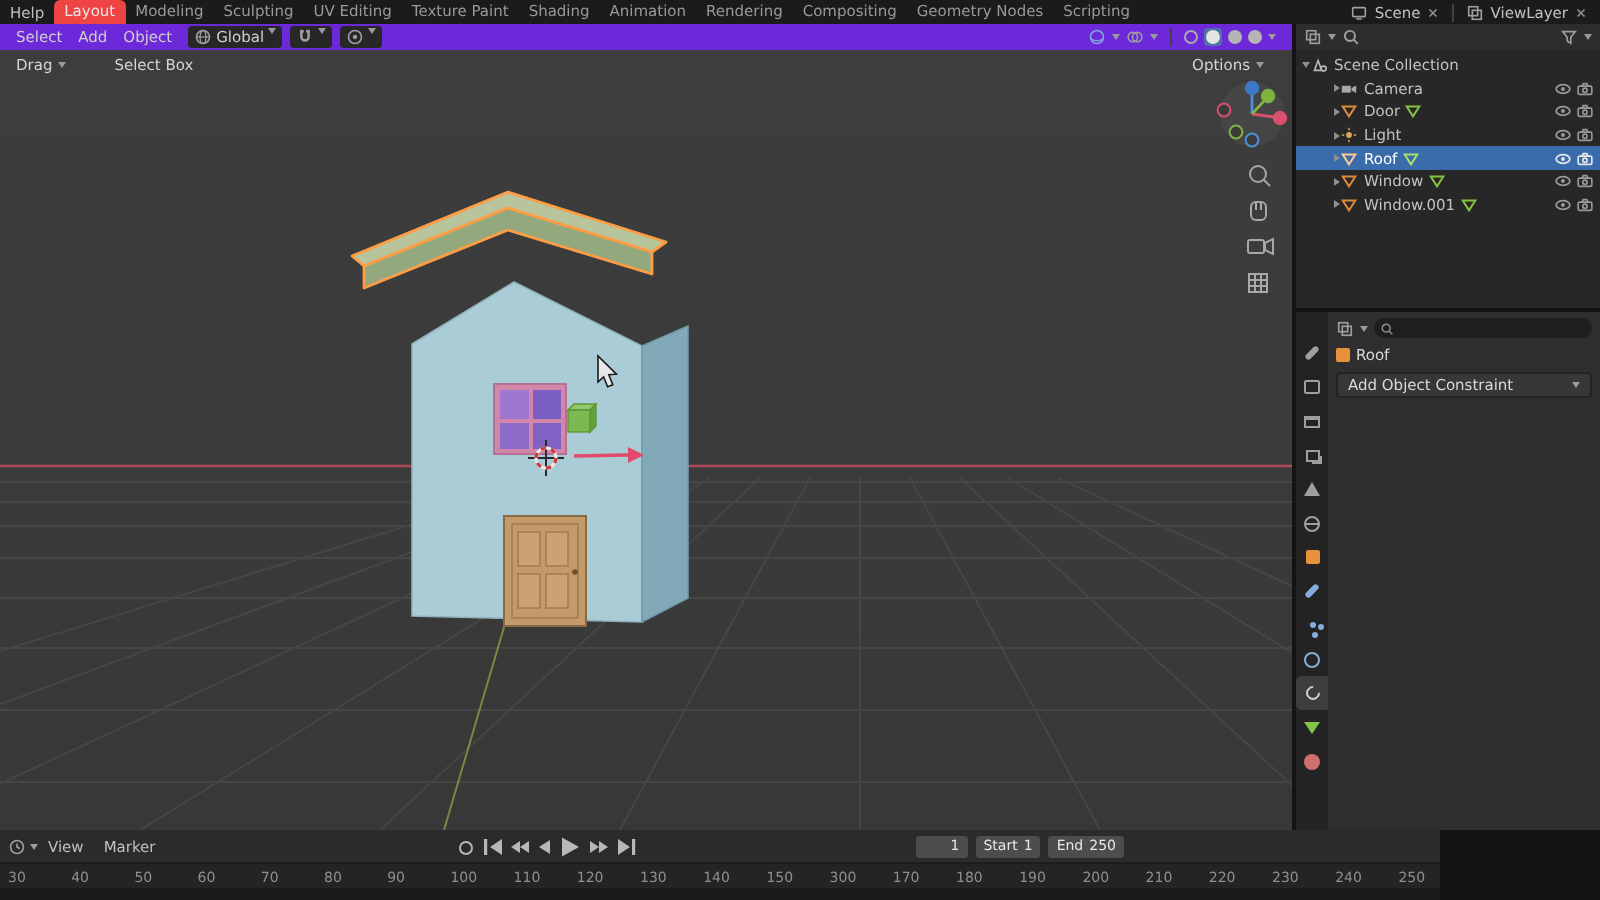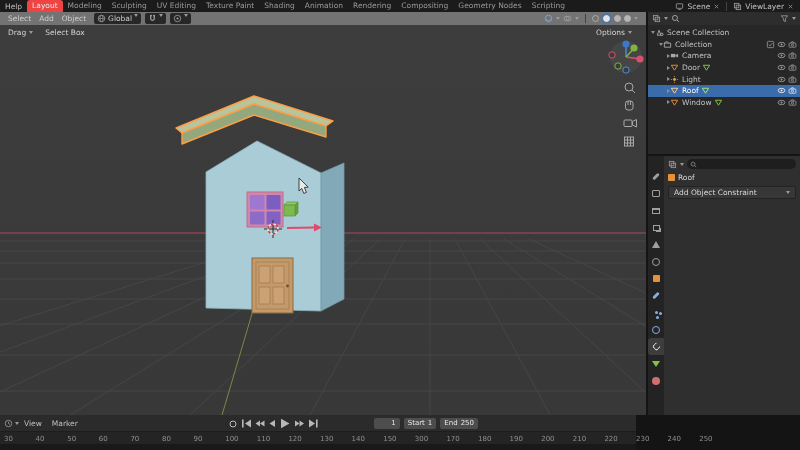--- a/index.html
+++ b/index.html
@@ -11,32 +11,32 @@
 .caret-d{width:0;height:0;border-left:2.5px solid transparent;border-right:2.5px solid transparent;border-top:3.5px solid #8f8f8f;flex:none}
 
 .topbar{position:absolute;top:0;left:0;width:800px;height:12px;background:#1b1b1b;display:flex;align-items:center;z-index:6}
 .menu{padding:0 5px;font-size:7.5px;color:#c0c0c0}
 .ws{padding:0 5px;height:12px;line-height:12px;font-size:7.5px;color:#999;border-radius:3px 3px 0 0;white-space:nowrap}
 .ws.active{background:#ef4444;color:#e8e8e8}
 .tb-right{margin-left:auto;display:flex;align-items:center;gap:3px;padding-right:6px;font-size:7.5px}
 .ic9{width:9px;height:9px;color:#9f9f9f;flex:none}
 .ic7{width:7px;height:7px;color:#8f8f8f;flex:none}
 
-.vp-header{position:absolute;top:12px;left:0;width:646px;height:13px;background:#737373;display:flex;align-items:center;padding:0 4px;z-index:5}
+.vp-header{position:absolute;top:12px;left:0;width:646px;height:13px;background:#6d28d9;display:flex;align-items:center;padding:0 4px;z-index:5}
 .hmenu{padding:0 4px;font-size:7.5px;color:#cfcfcf}
 .hgroup{display:flex;gap:2px;background:#272727;border-radius:2px;padding:1px 3px;margin-left:4px}
 .hgroup .lbl{font-size:7.5px;color:#d0d0d0}
 .shade{display:flex;align-items:center;gap:3px;margin-left:auto;padding-right:4px}
 .sc{width:7px;height:7px;border-radius:50%;border:1px solid #aaa;flex:none}
 .sc.f{background:#b5b5b5;border-color:#b5b5b5}
 .sc-active{background:#4a73a8;border-radius:2px;padding:1px;display:flex}
 .sc-active .sc{background:#e4e4e4;border-color:#e4e4e4}
 
 .viewport{position:absolute;top:25px;left:0;width:646px;height:390px;background:linear-gradient(#3d3d3d,#383838);overflow:hidden}
-.tool-row{position:absolute;top:3px;left:8px;display:flex;gap:12px;align-items:center;font-size:7.5px;color:#d5d5d5;z-index:3}
+.tool-row{position:absolute;top:3px;left:8px;display:flex;gap:24px;align-items:center;font-size:7.5px;color:#d5d5d5;z-index:3}
 .tool-item{display:flex;align-items:center;gap:3px}
 .options{position:absolute;top:3px;right:14px;display:flex;align-items:center;gap:3px;font-size:7.5px;color:#d5d5d5;z-index:3}
 
 .right-panel{position:absolute;top:12px;left:648px;width:152px;height:403px;background:#141414}
 .outliner{position:absolute;top:0;left:0;width:152px;height:142px;background:#272727;overflow:hidden}
 .outl-header{height:13px;background:#2d2d2d;display:flex;align-items:center;padding:0 4px;gap:3px}
 .ofill{flex:1}
 .orow{height:11.6px;display:flex;align-items:center;padding:0 3px;font-size:7.5px;color:#c2c2c2;white-space:nowrap}
 .orow.selected{background:#3a6bab;color:#fff}
 .oname{margin:12px 2px}
@@ -62,21 +62,21 @@
 .s-tri-g{width:0;height:0;border-left:4px solid transparent;border-right:4px solid transparent;border-top:6px solid #83c244}
 .s-circ-r{width:8px;height:8px;border-radius:50%;background:#cf6f6f}
 .prop-main{flex:1;padding:3px 4px;display:flex;flex-direction:column;gap:4px}
 .prow{display:flex;align-items:center;gap:3px}
 .search-pill{flex:1;height:10px;background:#1e1e1e;border-radius:5px;display:flex;align-items:center;padding-left:3px}
 .crumb-sq{width:7px;height:7px;background:#e8913c;border-radius:1px;flex:none}
 .crumb-txt{font-size:7.5px;color:#dadada}
 .add-btn{height:13px;background:#373737;border:1px solid #232323;border-radius:2px;display:flex;align-items:center;padding:0 5px;font-size:7.5px;color:#dadada;gap:0}
 .add-btn .ofill{flex:1}
 
-.timeline{position:absolute;top:415px;left:0;width:636px;height:35px;background:#191919;z-index:4}
+.timeline{position:absolute;top:415px;left:0;width:720px;height:35px;background:#191919;z-index:4}
 .tl-header{height:16px;background:#2b2b2b;display:flex;align-items:center;padding:0 4px;font-size:7.5px;color:#c0c0c0;position:relative}
 .tl-menu{padding:0 5px}
 .playback{position:absolute;left:228px;top:3px;display:flex;align-items:center;gap:4px}
 .fields{position:absolute;right:158px;top:2.5px;display:flex;gap:4px}
 .fld{background:#4d4d4d;border-radius:2px;height:11px;display:flex;align-items:center;padding:0 4px;color:#e8e8e8;font-size:7px;gap:3px}
 .fld.frame{width:26px;justify-content:flex-end}
 .tl-ruler{height:13px;background:#242424;border-top:1px solid #1d1d1d;position:relative;font-size:7px;color:#8f8f8f}
 .tick{position:absolute;top:2.5px}
 .tl-footer{height:6px;background:#191919}
 
@@ -394,38 +394,20 @@
       </div>
       <div style="padding-top:2px">
         <div class="orow">
           <span class="caret-d"></span>
           <svg class="oic" style="color:#b8b8b8">
               <use href="#i-scene"></use>
             </svg>
           <span class="oname">Scene Collection</span>
         </div>
         <div class="orow">
-          <span class="i1"></span>
-            <span class="caret-d"></span>
-          <svg class="oic" style="color:#b8b8b8">
-              <use href="#i-coll"></use>
-            </svg>
-          <span class="oname">Collection</span>
-          <span class="ofill"></span>
-          <svg class="oic rt">
-              <use href="#i-check"></use>
-            </svg>
-          <svg class="oic rt">
-              <use href="#i-eye"></use>
-            </svg>
-          <svg class="oic rt">
-              <use href="#i-camr"></use>
-            </svg>
-        </div>
-        <div class="orow">
           <span class="i2"></span>
             <span class="caret-r"></span>
           <svg class="oic" style="color:#a8a8a8">
               <use href="#i-camobj"></use>
             </svg>
           <span class="oname">Camera</span>
           <span class="ofill"></span>
           <svg class="oic rt">
               <use href="#i-eye"></use>
             </svg>
@@ -484,20 +466,38 @@
               <use href="#i-camr"></use>
             </svg>
         </div>
         <div class="orow">
           <span class="i2"></span>
             <span class="caret-r"></span>
           <svg class="oic" style="color:#dd8a3d">
               <use href="#i-mesh"></use>
             </svg>
           <span class="oname">Window</span>
+          <svg class="oic" style="color:#83c244">
+              <use href="#i-mesh"></use>
+            </svg>
+          <span class="ofill"></span>
+          <svg class="oic rt">
+              <use href="#i-eye"></use>
+            </svg>
+          <svg class="oic rt">
+              <use href="#i-camr"></use>
+            </svg>
+        </div>
+        <div class="orow">
+          <span class="i2"></span>
+            <span class="caret-r"></span>
+          <svg class="oic" style="color:#dd8a3d">
+              <use href="#i-mesh"></use>
+            </svg>
+          <span class="oname">Window.001</span>
           <svg class="oic" style="color:#83c244">
               <use href="#i-mesh"></use>
             </svg>
           <span class="ofill"></span>
           <svg class="oic rt">
               <use href="#i-eye"></use>
             </svg>
           <svg class="oic rt">
               <use href="#i-camr"></use>
             </svg>

